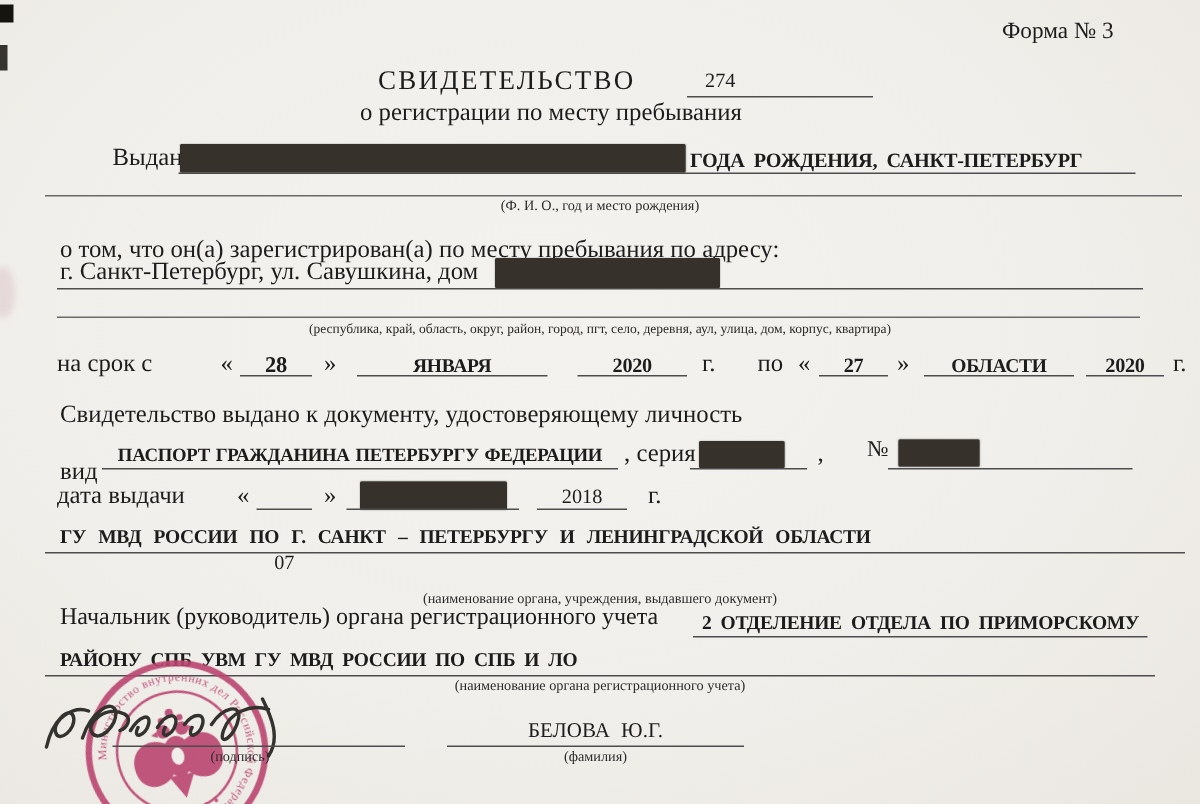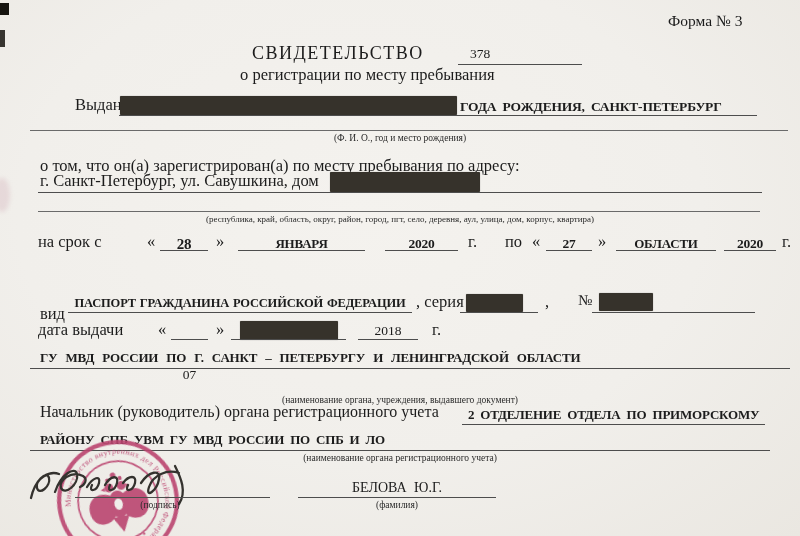--- a/index.html
+++ b/index.html
@@ -28,21 +28,21 @@
 
 <div class="page">
 
   <div class="artifact" style="left:0;top:3px;width:9px;height:12px;"></div>
   <div class="artifact" style="left:0;top:30px;width:5px;height:17px;opacity:.85;"></div>
   <div class="smudge" style="left:-6px;top:178px;width:16px;height:34px;"></div>
 
   <div class="abs" style="left:668px;top:12px;font-size:15.5px;">Форма № 3</div>
 
   <div class="abs" style="left:252px;top:43px;font-size:18px;letter-spacing:1.5px;">СВИДЕТЕЛЬСТВО</div>
-  <div class="abs" style="left:458px;top:46px;width:112px;border-bottom:1px solid #4d4d4d;font-size:13.5px;padding-left:12px;padding-bottom:2px;">378</div>
+  <div class="abs" style="left:458px;top:46px;width:112px;border-bottom:1px solid #4d4d4d;font-size:13.5px;padding-left:12px;padding-bottom:2px;">274</div>
   <div class="abs" style="left:240px;top:65px;font-size:16.5px;">о регистрации по месту пребывания</div>
 
   <div class="abs t" style="left:75px;top:95px;">Выдано</div>
   <div class="redact" style="left:120px;top:96px;width:337px;height:19px;"></div>
   <div class="abs v" style="left:460px;top:99px;font-size:13.5px;">ГОДА РОЖДЕНИЯ, САНКТ-ПЕТЕРБУРГ</div>
   <div class="abs ln" style="left:119px;top:115px;width:638px;"></div>
 
   <div class="abs ln-lt" style="left:30px;top:130px;width:758px;"></div>
   <div class="abs cap" style="left:250px;top:133px;width:300px;">(Ф. И. О., год и место рождения)</div>
 
@@ -70,24 +70,25 @@
   <div class="abs t" style="left:532px;top:232px;">«</div>
   <div class="abs ln" style="left:546px;top:250px;width:46px;"></div>
   <div class="abs v ctr" style="left:546px;top:236px;width:46px;font-size:13.5px;">27</div>
   <div class="abs t" style="left:598px;top:232px;">»</div>
   <div class="abs ln" style="left:616px;top:250px;width:100px;"></div>
   <div class="abs v ctr" style="left:616px;top:236px;width:100px;">ОБЛАСТИ</div>
   <div class="abs ln" style="left:724px;top:250px;width:52px;"></div>
   <div class="abs v ctr" style="left:724px;top:236px;width:52px;font-size:13.5px;">2020</div>
   <div class="abs t" style="left:782px;top:232px;">г.</div>
 
+  <div class="abs t" style="left:40px;top:266px;">Свидетельство выдано к документу, удостоверяющему личность</div>
 
   <div class="abs t" style="left:40px;top:292px;margin-top:12px;">вид</div>
   <div class="abs ln" style="left:68px;top:312px;width:344px;"></div>
-  <div class="abs v ctr" style="left:68px;top:296px;width:344px;font-size:12.5px;word-spacing:1px;">ПАСПОРТ ГРАЖДАНИНА РОССИЙСКОЙ ФЕДЕРАЦИИ</div>
+  <div class="abs v ctr" style="left:68px;top:296px;width:344px;font-size:12.5px;word-spacing:1px;">ПАСПОРТ ГРАЖДАНИНА ПЕТЕРБУРГУ ФЕДЕРАЦИИ</div>
   <div class="abs t" style="left:416px;top:292px;">, серия</div>
   <div class="redact" style="left:466px;top:294px;width:57px;height:18px;"></div>
   <div class="abs ln" style="left:460px;top:312px;width:78px;"></div>
   <div class="abs t" style="left:545px;top:292px;">,</div>
   <div class="abs t" style="left:578px;top:292px;font-size:15px;">№</div>
   <div class="redact" style="left:599px;top:293px;width:54px;height:18px;"></div>
   <div class="abs ln" style="left:592px;top:312px;width:163px;"></div>
 
   <div class="abs t" style="left:38px;top:320px;">дата выдачи</div>
   <div class="abs t" style="left:158px;top:320px;">«</div>

